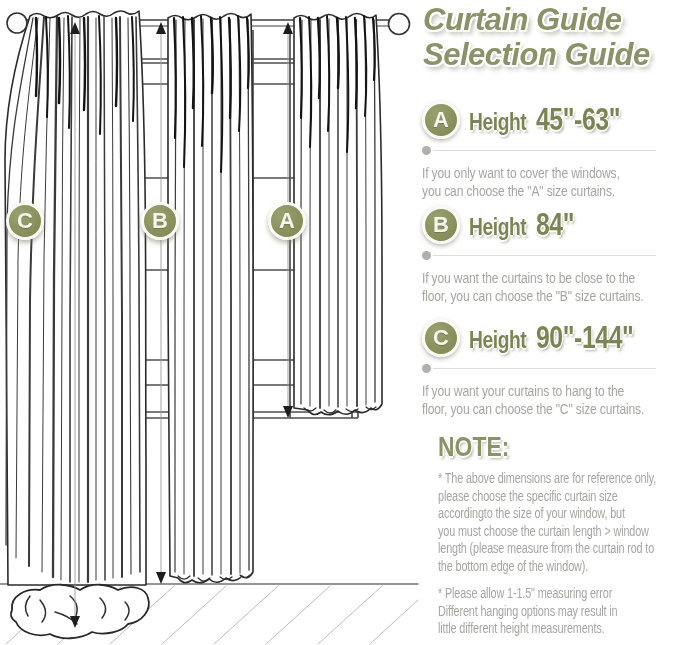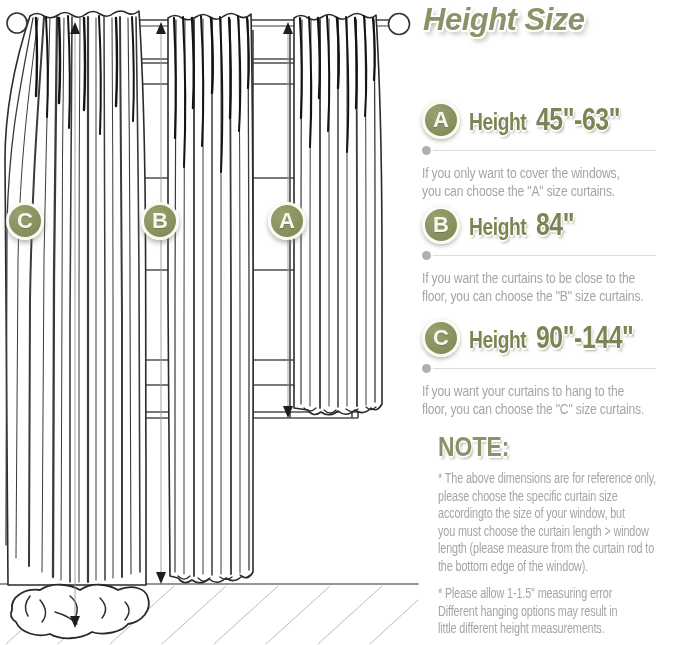--- a/index.html
+++ b/index.html
@@ -253,21 +253,22 @@
     </svg>
 
     <div class="diagram-badge" id="badge-c">C</div>
     <div class="diagram-badge" id="badge-b">B</div>
     <div class="diagram-badge" id="badge-a">A</div>
   </div>
 
   <div id="panel">
 
     <div class="title">
-      <div>Height Size</div>
+      <div>Curtain Guide</div>
+      <div>Selection Guide</div>
     </div>
 
     <div class="section" id="sec-a">
       <div class="sec-row">
         <div class="panel-badge">A</div>
         <div class="h-text">
           <span class="h-label">Height</span><span class="h-size">45"-63"</span>
         </div>
       </div>
       <div class="divider">

